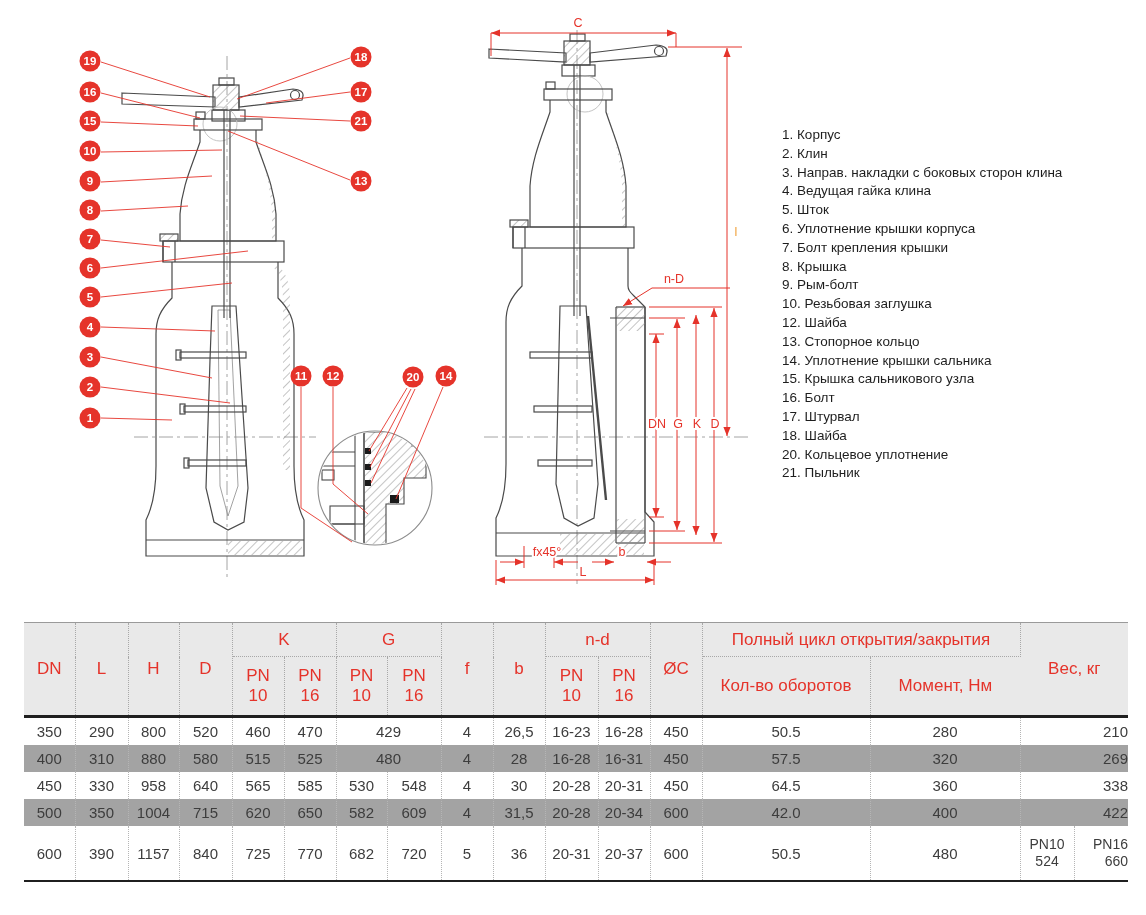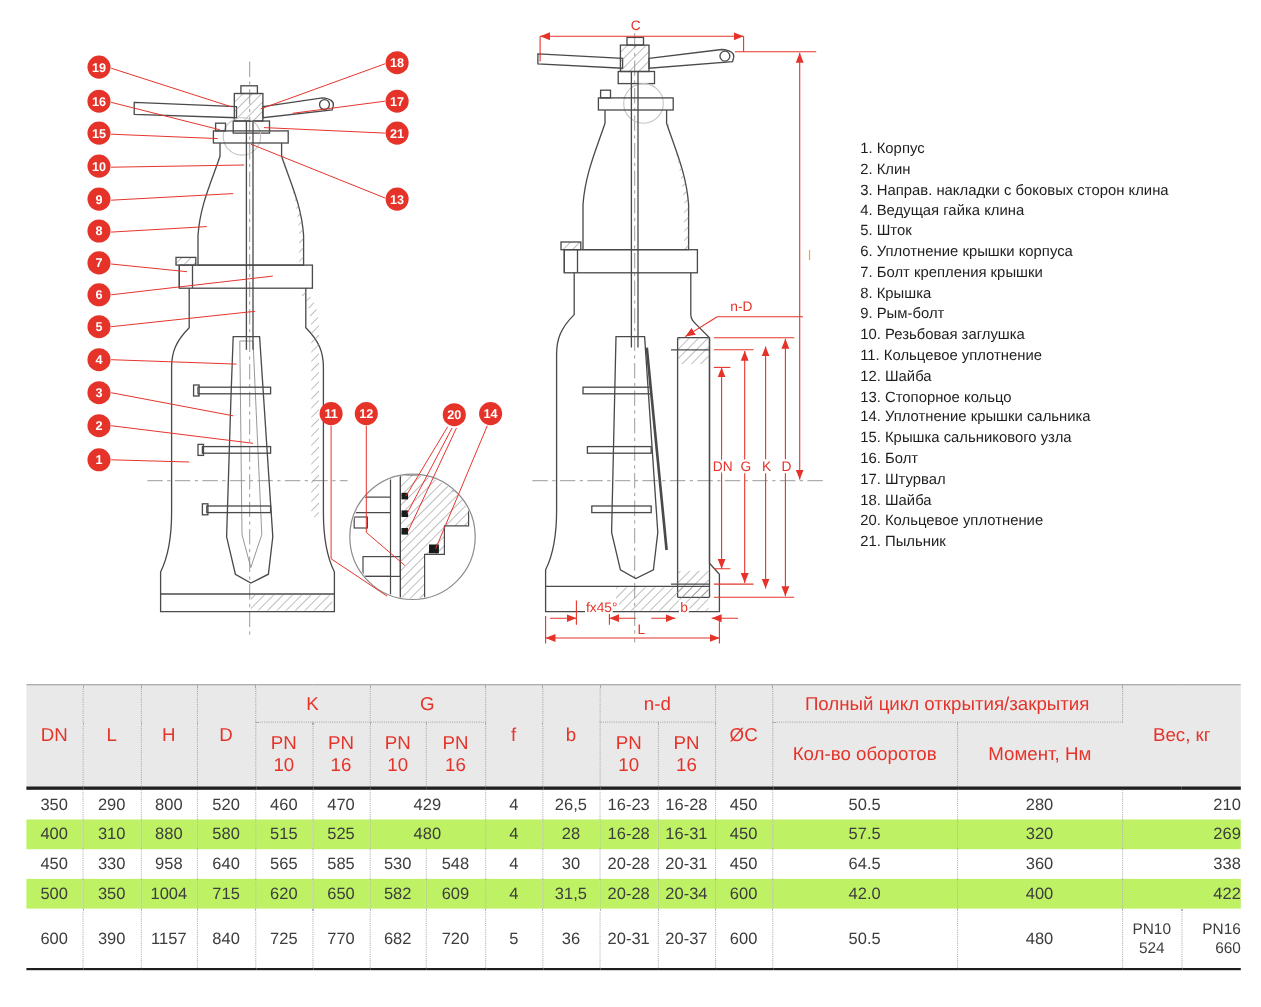--- a/index.html
+++ b/index.html
@@ -19,21 +19,21 @@
                 border-top:1px solid #9a9a9a;padding:0;white-space:pre-line;}
   .dim-table th:last-child{border-right:none;}
   .dim-table tr.h1{height:34px;}
   .dim-table tr.h2{height:60px;margin-left:44px;}
   .dim-table th.grp{border-bottom:1px dotted #a8a8a8;}
   .dim-table tr.h2 th{border-top:none;}
   .dim-table th.hb, .dim-table tr.h2 th{border-bottom:3px solid #1f1f1f;}
   .dim-table td{font-size:15px;color:#3d3d3d;text-align:center;vertical-align:middle;
                 border-right:1px dotted #b5b5b5;height:27px;padding:0;}
   .dim-table td:last-child{border-right:none;text-align:right;}
-  .dim-table tr.stripe td{background:#bef264;margin-left:36px;}
+  .dim-table tr.stripe td{background:#a3a3a3;margin-left:36px;}
   .dim-table tr.last td{height:54px;border-bottom:2.5px solid #1f1f1f;}
   .dim-table td .w2{font-size:14px;line-height:1.25;}
 </style>
 </head>
 <body>
 
 <div class="canvas">
 
   <svg id="drawing" width="1146" height="612" viewBox="0 0 1146 612" style="position:absolute;left:0;top:0;">
     <defs>
@@ -258,21 +258,20 @@
       <li>1. Корпус</li>
       <li>2. Клин</li>
       <li>3. Направ. накладки с боковых сторон клина</li>
       <li>4. Ведущая гайка клина</li>
       <li>5. Шток</li>
       <li>6. Уплотнение крышки корпуса</li>
       <li>7. Болт крепления крышки</li>
       <li>8. Крышка</li>
       <li>9. Рым-болт</li>
       <li>10. Резьбовая заглушка</li>
-      <li>11. Кольцевое уплотнение</li>
       <li>12. Шайба</li>
       <li>13. Стопорное кольцо</li>
       <li>14. Уплотнение крышки сальника</li>
       <li>15. Крышка сальникового узла</li>
       <li>16. Болт</li>
       <li>17. Штурвал</li>
       <li>18. Шайба</li>
       <li>20. Кольцевое уплотнение</li>
       <li>21. Пыльник</li>
     </ol>

